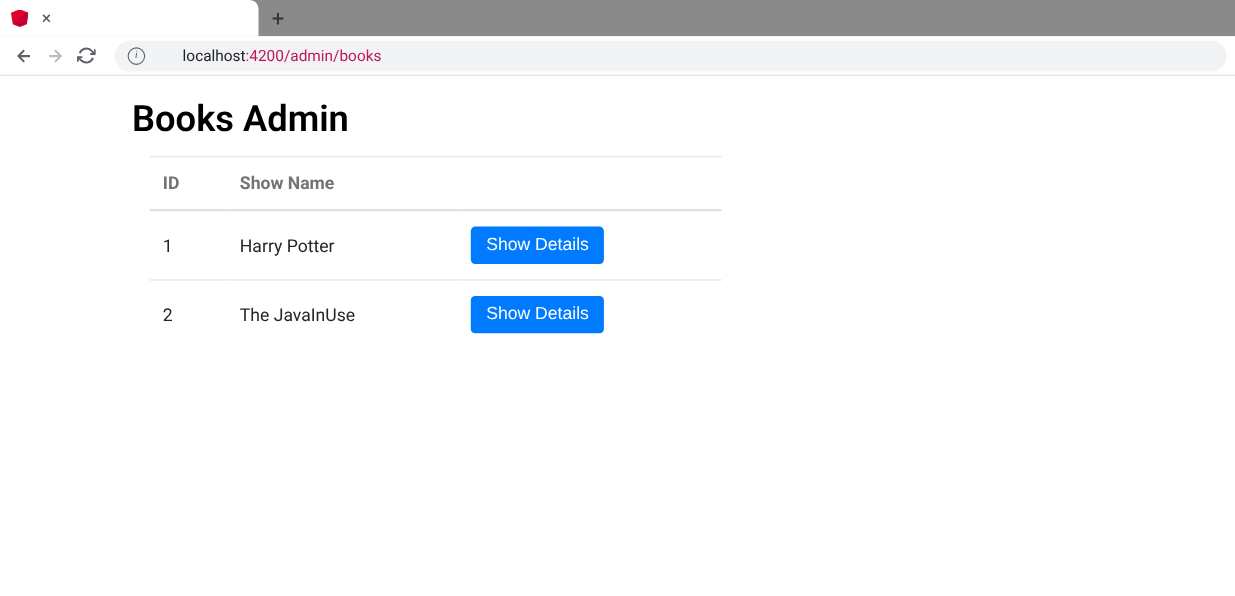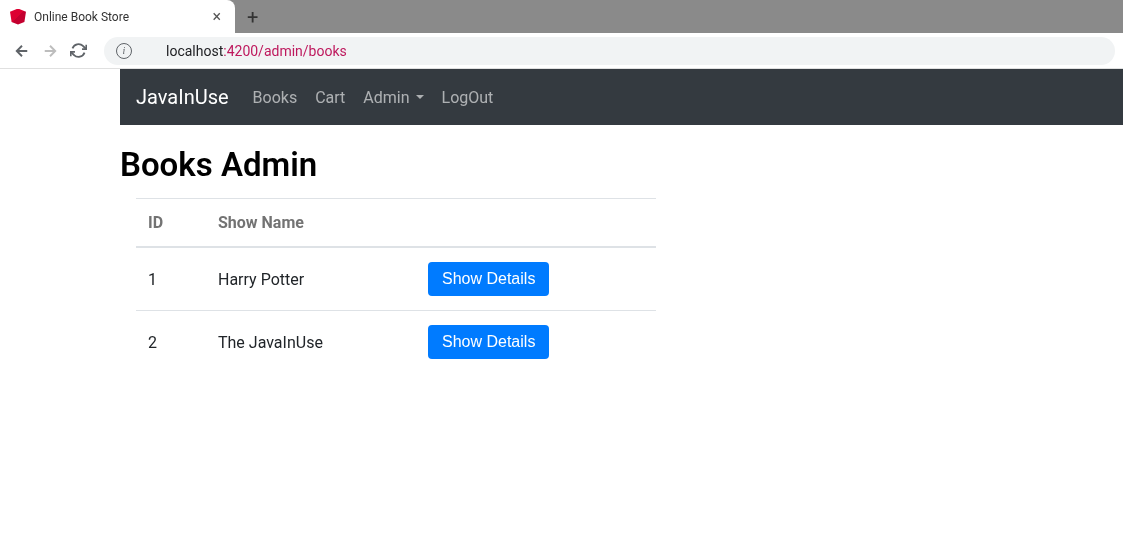--- a/index.html
+++ b/index.html
@@ -194,21 +194,20 @@
     .col-name {
       width: 210px;
     }
   </style>
 </head>
 <body>
 
 <div class="browser-chrome">
   <div class="tab">
     <div class="tab-favicon"></div>
-    <span class="tab-title">Online Book Store</span>
     <span class="tab-close">×</span>
   </div>
   <div class="new-tab">+</div>
 </div>
 
 <div class="toolbar">
   <div class="nav-btn">
     <svg width="18" height="18" viewBox="0 0 24 24" fill="none" stroke="#5f6368" stroke-width="2.5">
         <path d="M19 12H5M12 19l-7-7 7-7"></path>
       </svg>
@@ -225,30 +224,20 @@
       </svg>
   </div>
   <div class="address-bar">
     <span class="info-icon">i</span>
     <span class="url-text">localhost</span>
       <span class="url-path">:4200/admin/books</span>
   </div>
 </div>
 
 <div class="page-content">
-  <nav class="navbar">
-    <span class="navbar-brand">JavaInUse</span>
-    <span class="nav-link">Books</span>
-    <span class="nav-link">Cart</span>
-    <span class="nav-link">
-      <span>Admin</span>
-      <span class="dropdown-caret"></span>
-    </span>
-    <span class="nav-link">LogOut</span>
-  </nav>
 
   <div class="main-content">
     <h2 class="page-title">Books Admin</h2>
 
     <div class="table-container">
       <table>
         <thead>
           <tr>
             <th class="col-id">ID</th>
             <th class="col-name">Show Name</th>

